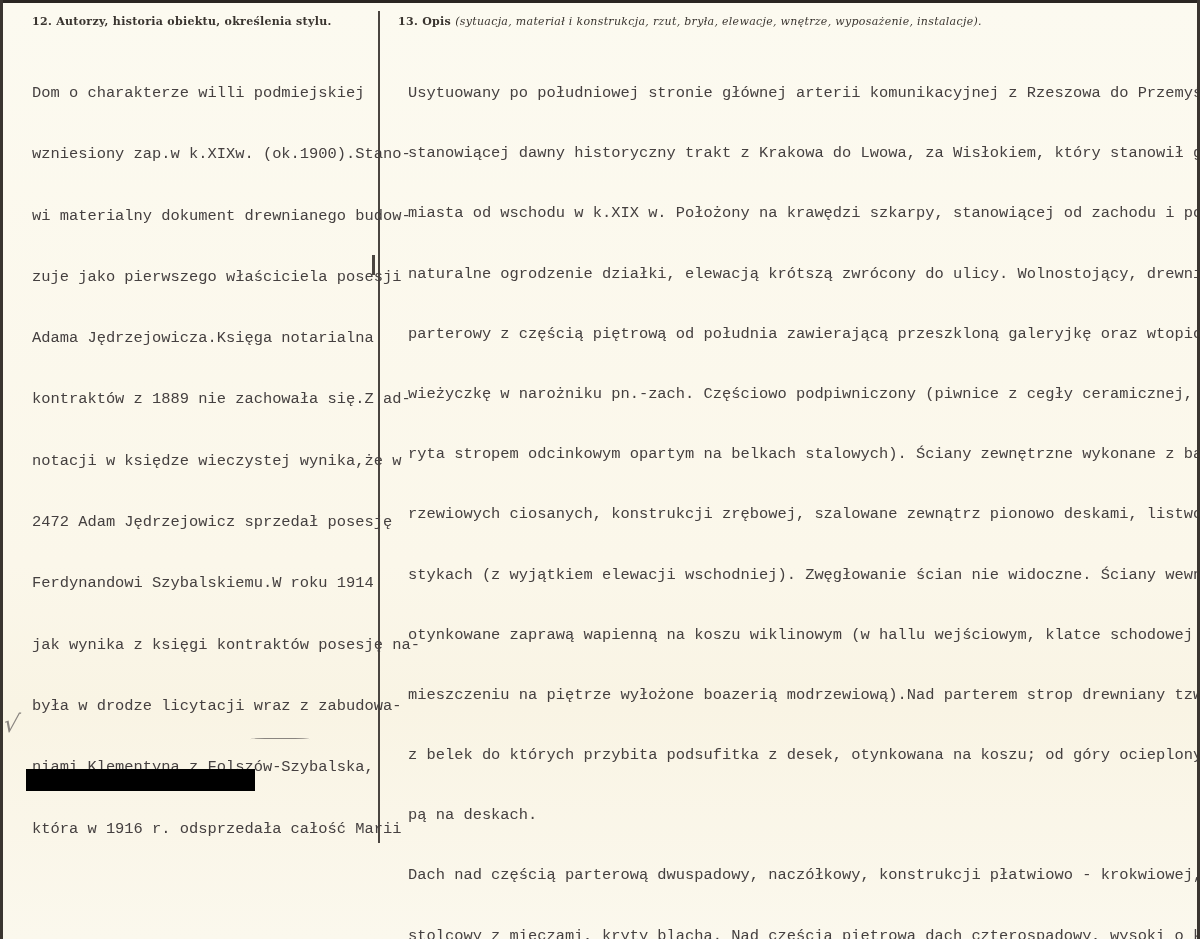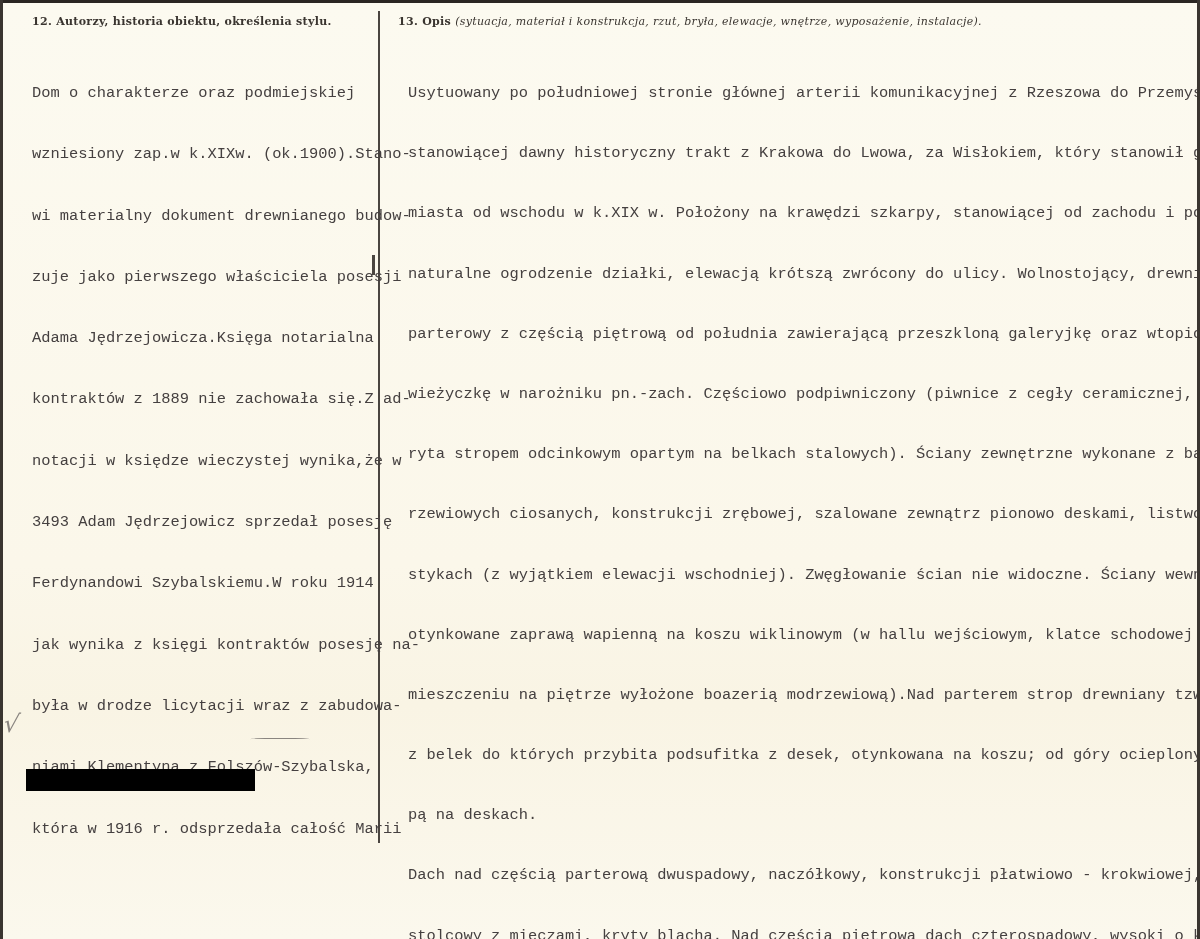--- a/index.html
+++ b/index.html
@@ -67,28 +67,28 @@
 
   <div class="heading" style="left:398px; top:12px;">
     <span>13. Opis</span>
     <span class="light">(sytuacja, materiał i konstrukcja, rzut, bryła, elewacje, wnętrze, wyposażenie, instalacje).</span>
   </div>
 
   <div class="divider"></div>
   <div class="stray-mark"></div>
 
   <div class="col left">
-    <div class="line">Dom o charakterze oraz podmiejskiej</div>
+    <div class="line">Dom o charakterze willi podmiejskiej</div>
     <div class="line">wzniesiony zap.w k.XIXw. (ok.1900).Stano-</div>
     <div class="line">wi materialny dokument drewnianego budow-</div>
     <div class="line">zuje jako pierwszego właściciela posesji</div>
     <div class="line">Adama Jędrzejowicza.Księga notarialna</div>
     <div class="line">kontraktów z 1889 nie zachowała się.Z ad-</div>
     <div class="line">notacji w księdze wieczystej wynika,że w</div>
-    <div class="line">3493 Adam Jędrzejowicz sprzedał posesję</div>
+    <div class="line">2472 Adam Jędrzejowicz sprzedał posesję</div>
     <div class="line">Ferdynandowi Szybalskiemu.W roku 1914</div>
     <div class="line">jak wynika z księgi kontraktów posesję na-</div>
     <div class="line">była w drodze licytacji wraz z zabudowa-</div>
     <div class="line">niami Klementyna z Folszów-Szybalska,</div>
     <div class="line">która w 1916 r. odsprzedała całość Marii</div>
     
     
     
     
     

